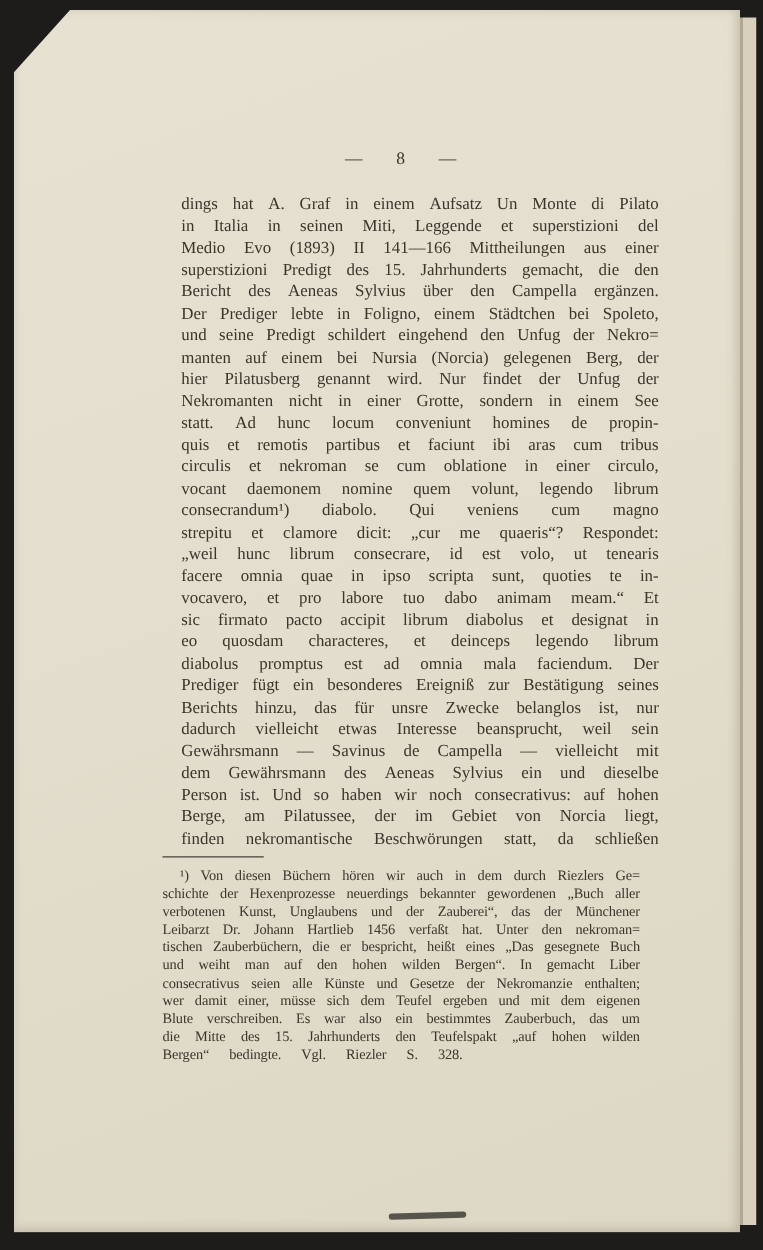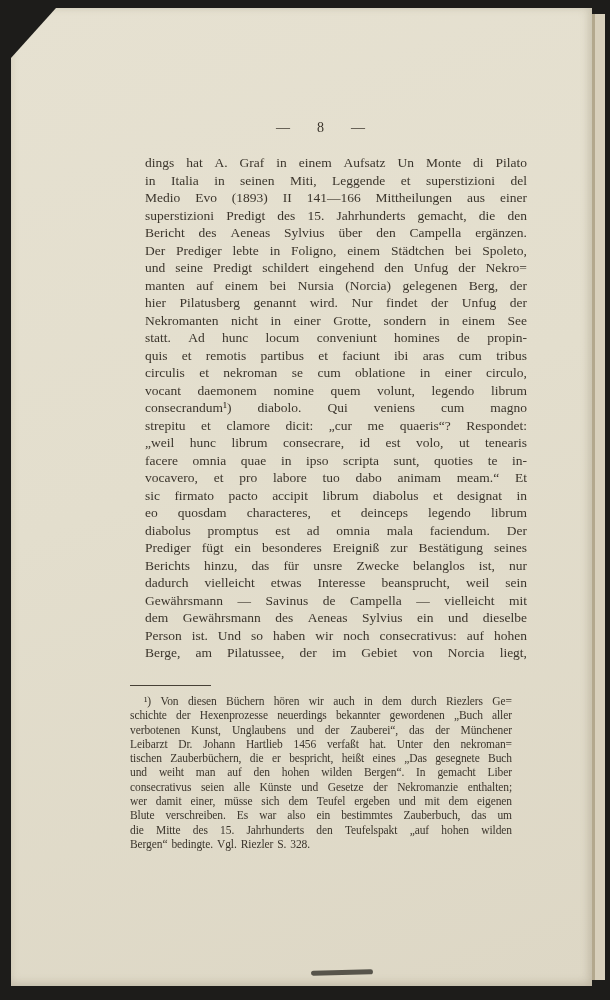--- a/index.html
+++ b/index.html
@@ -58,21 +58,21 @@
     letter-spacing:-0.1px;
   }
   .footnote-text .tline{height:14.3px;}
   .footnote-text .tline:first-child{padding-left:14px;}
   .tline{
     display:flex;
     justify-content:space-between;
     white-space:nowrap;
     overflow:visible;
   }
-  .tline.last{justify-content:flex-start;gap:4px;}
+  .tline.last{justify-content:flex-start;gap:16px;}
   .smudge{
     position:absolute;
     left:300px;top:962px;width:62px;height:5px;
     background:#2a2822;opacity:.75;
     border-radius:3px;
     transform:rotate(-1.5deg);
   }
 </style>
 </head>
 <body>
@@ -383,20 +383,28 @@
       <div class="tline">
         <span>Berge,</span>
         <span>am</span>
         <span>Pilatussee,</span>
         <span>der</span>
         <span>im</span>
         <span>Gebiet</span>
         <span>von</span>
         <span>Norcia</span>
         <span>liegt,</span>
+      </div>
+      <div class="tline">
+        <span>finden</span>
+        <span>nekromantische</span>
+        <span>Beschwörungen</span>
+        <span>statt,</span>
+        <span>da</span>
+        <span>schließen</span>
       </div>
     </div>
 
   <div class="footnote-rule"></div>
 
   <div class="footnote-text">
       <div class="tline">
         <span>¹)</span>
         <span>Von</span>
         <span>diesen</span>

